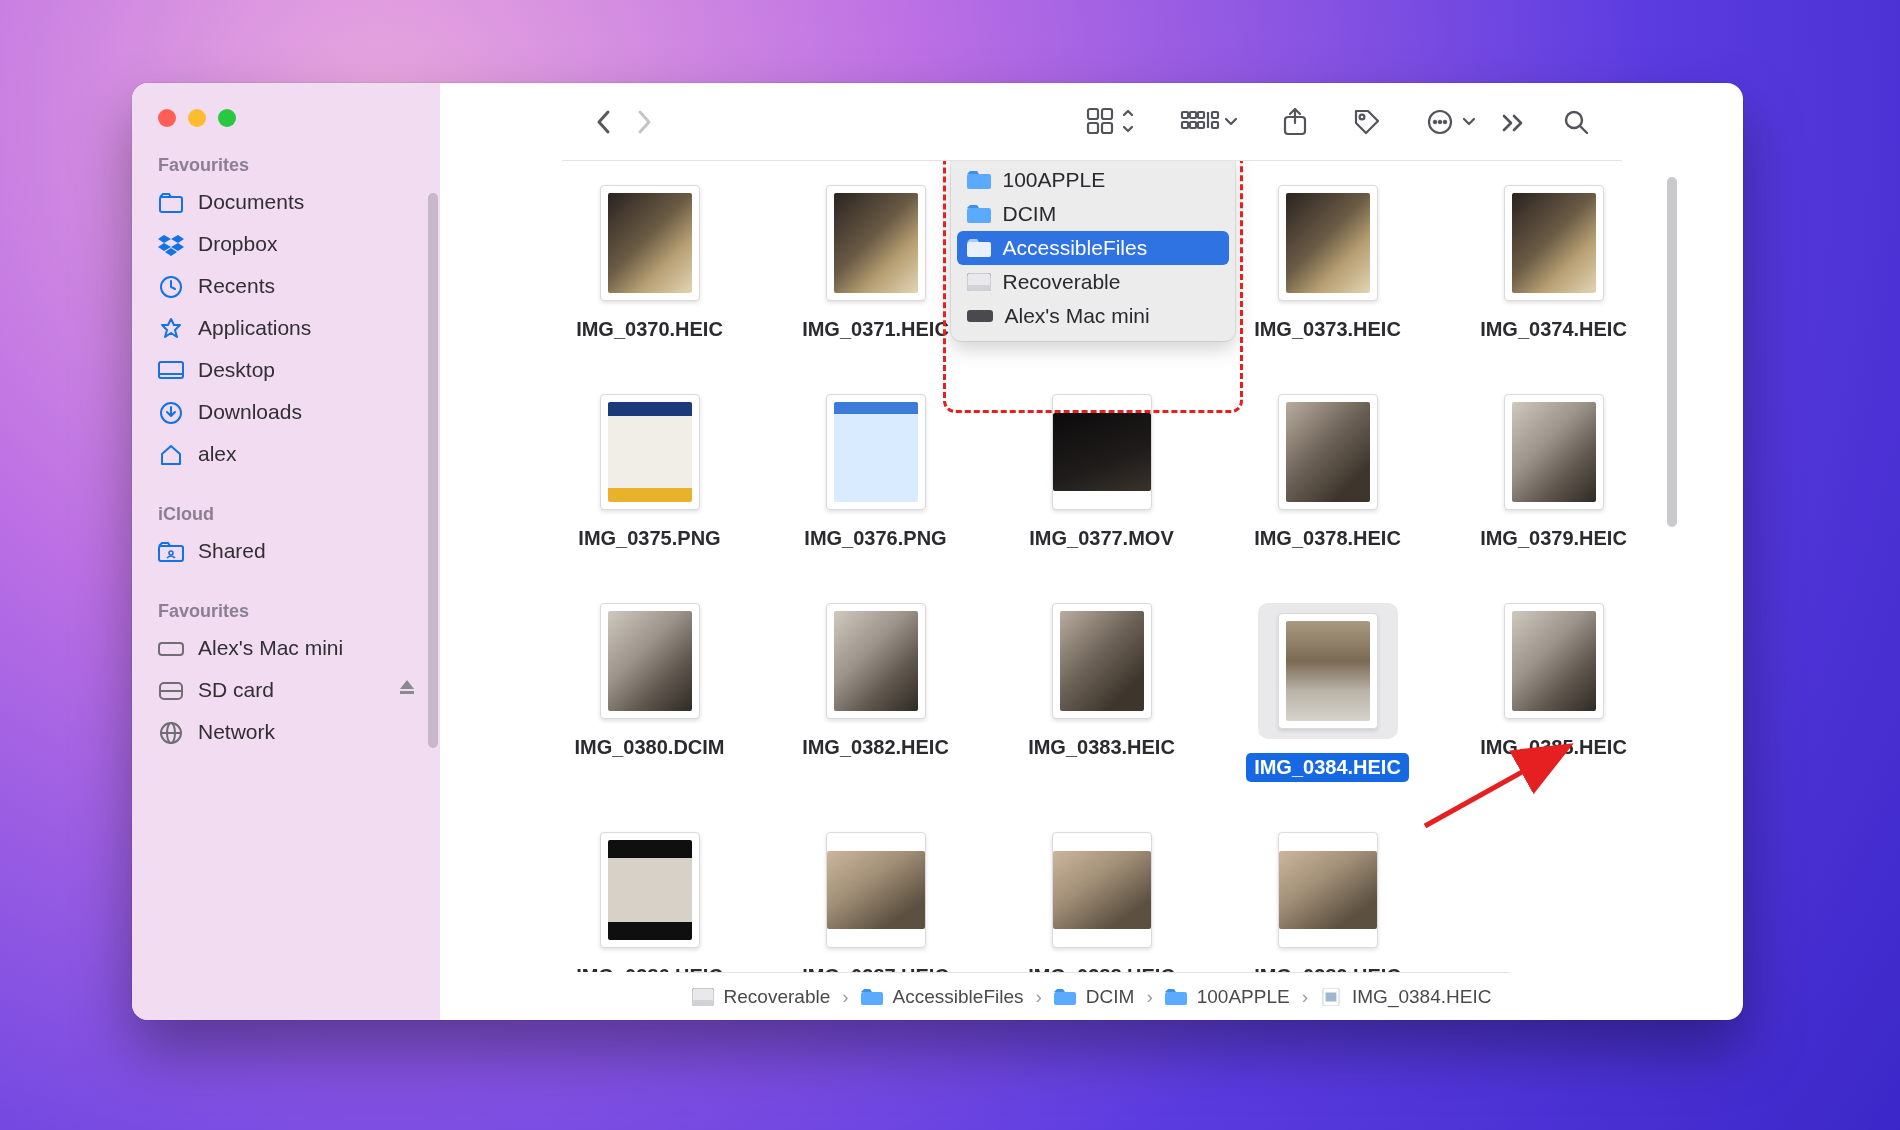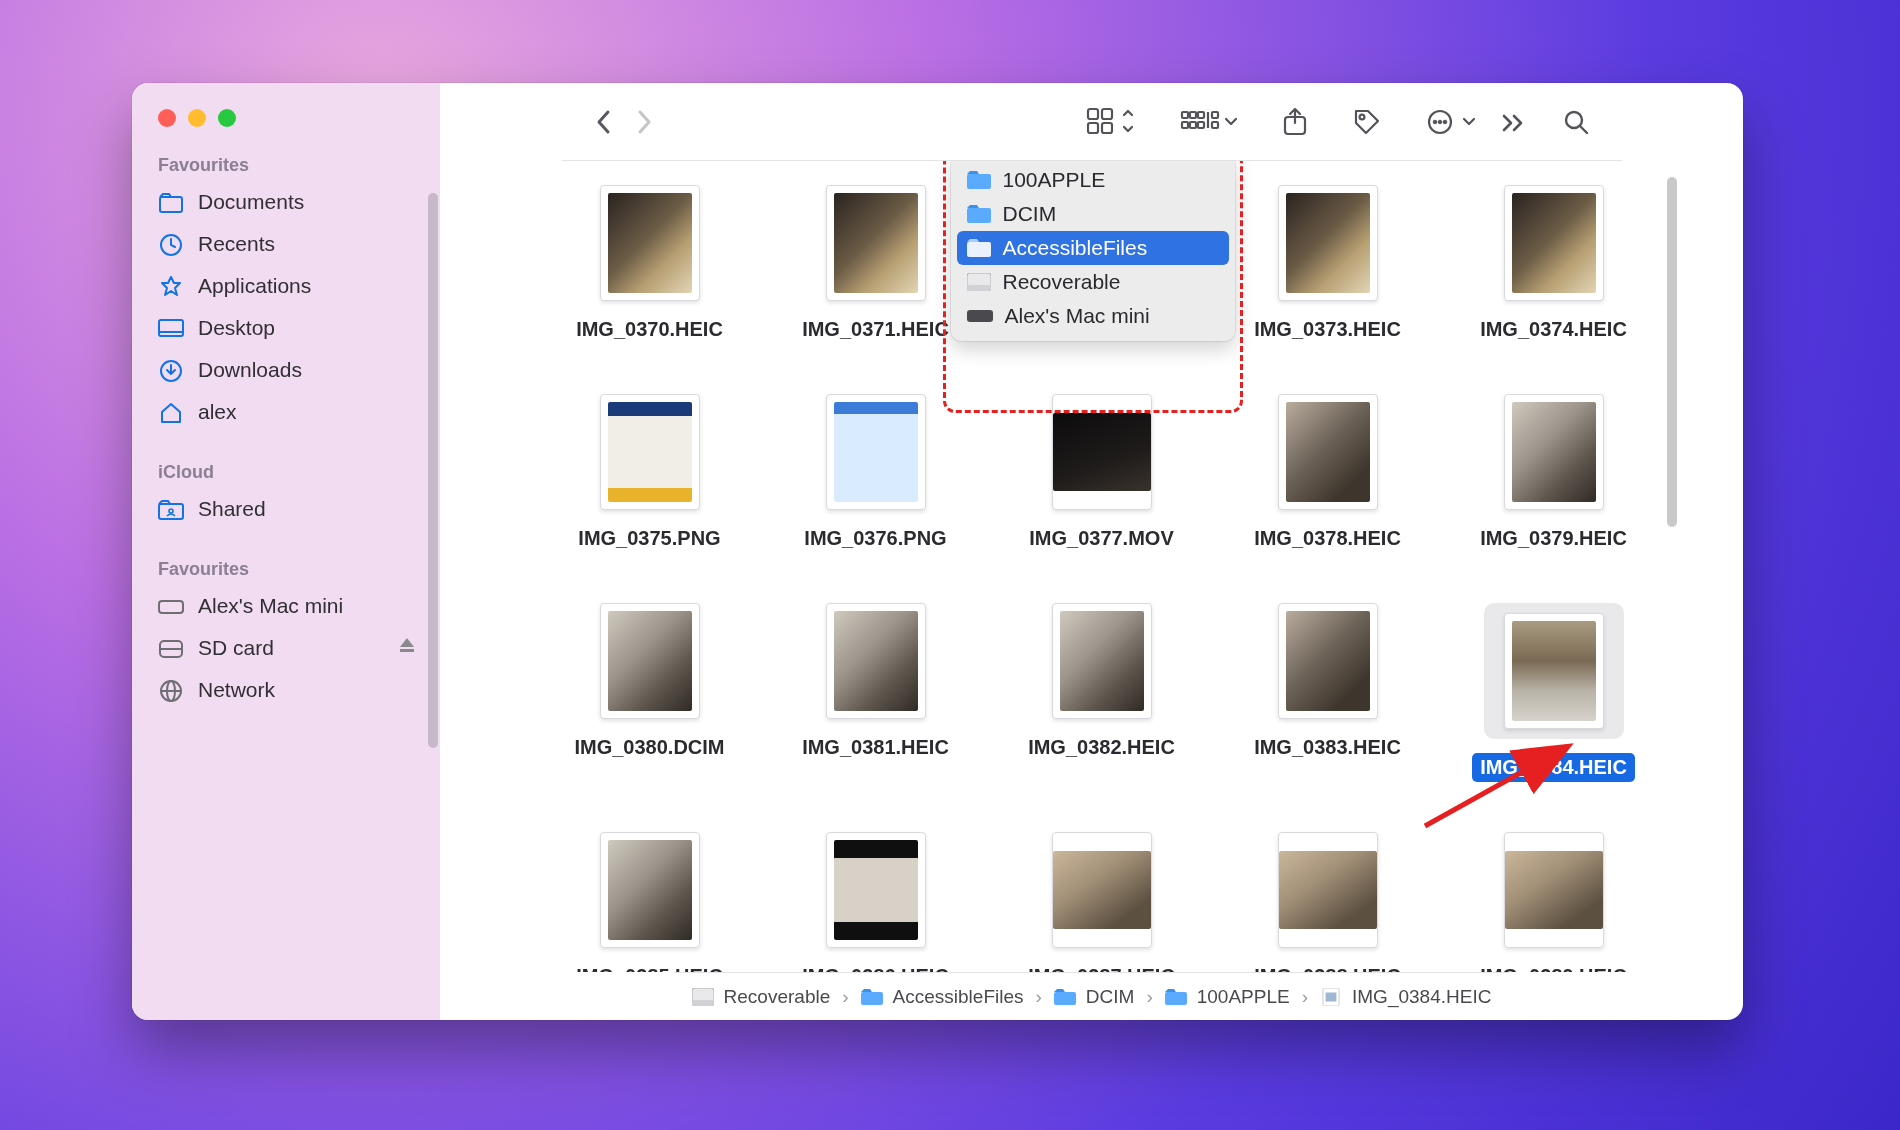--- a/index.html
+++ b/index.html
@@ -151,20 +151,28 @@
 
     <div class="sb-section-title">Favourites</div>
     <div class="sb-item">
       <span class="icon">
           <svg width="24" height="20" viewBox="0 0 24 20">
             <rect x="1" y="4" width="22" height="15" rx="2" fill="none" stroke="currentColor" stroke-width="2"></rect>
             <path d="M1 4 l3 -3 h6 l2 3" fill="none" stroke="currentColor" stroke-width="2"></path>
           </svg>
         </span>
       <span>Documents</span>
+    </div>
+    <div class="sb-item">
+      <span class="icon">
+          <svg width="26" height="22" viewBox="0 0 26 22">
+            <path d="M6 1 L13 5 L6 9 L0 5 Z M20 1 L26 5 L20 9 L13 5 Z M6 9 L13 13 L6 17 L0 13 Z M20 9 L26 13 L20 17 L13 13 Z M13 14 L19 18 L13 22 L7 18 Z" fill="#1173e6"></path>
+          </svg>
+        </span>
+      <span>Dropbox</span>
     </div>
     <div class="sb-item">
       <span class="icon">
           <svg width="24" height="24" viewBox="0 0 24 24">
             <circle cx="12" cy="12" r="10" fill="none" stroke="currentColor" stroke-width="2"></circle>
             <path d="M12 6 v6 l4 2" fill="none" stroke="currentColor" stroke-width="2" stroke-linecap="round"></path>
           </svg>
         </span>
       <span>Recents</span>
     </div>
@@ -433,26 +441,20 @@
             <div class="thumb">
               <div class="img ph-bed"></div>
             </div>
             <div class="fname">IMG_0379.HEIC</div>
           </div>
           <div class="file">
             <div class="thumb">
               <div class="img ph-bed"></div>
             </div>
             <div class="fname">IMG_0380.DCIM</div>
-          </div>
-          <div class="file">
-            <div class="thumb">
-              <div class="img ph-bed"></div>
-            </div>
-            <div class="fname">IMG_0381.HEIC</div>
           </div>
           <div class="file">
             <div class="thumb">
               <div class="img ph-bed"></div>
             </div>
             <div class="fname">IMG_0382.HEIC</div>
           </div>
           <div class="file">
             <div class="thumb">
               <div class="img ph-mess"></div>

